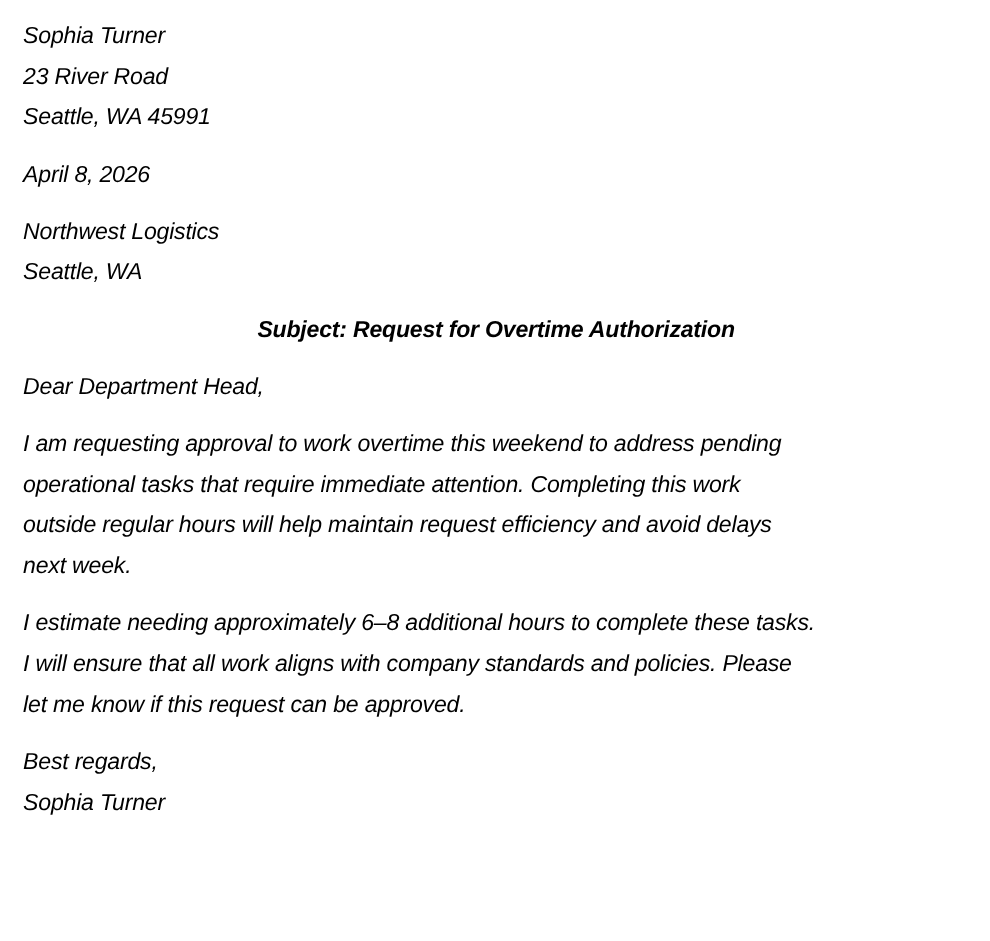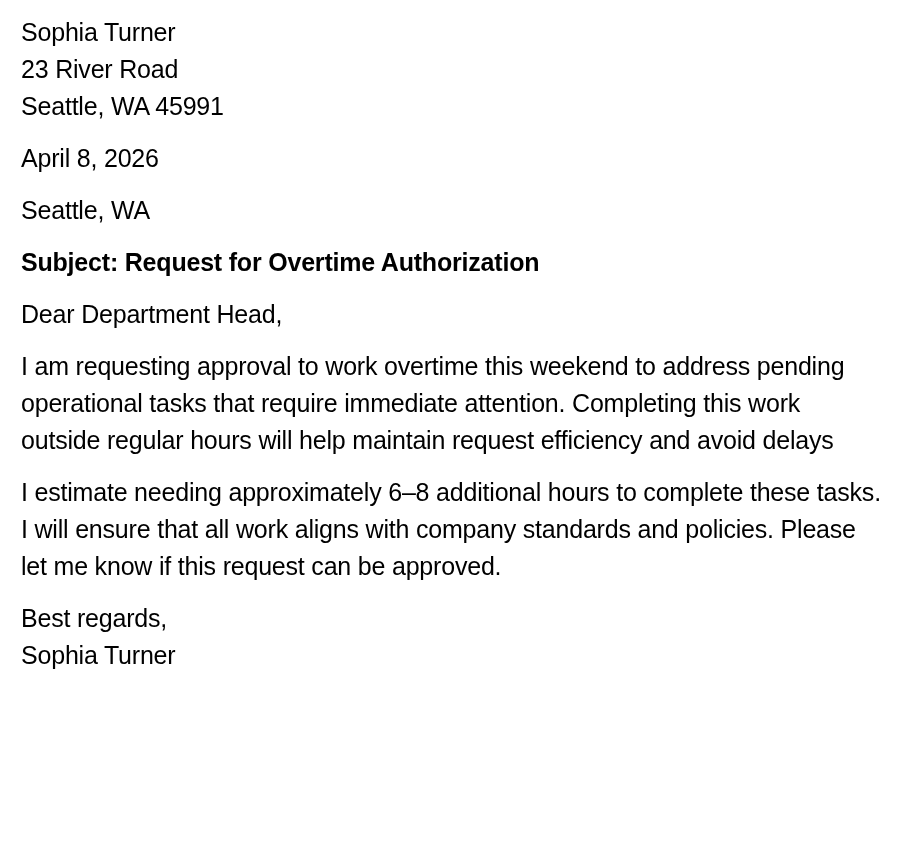--- a/index.html
+++ b/index.html
@@ -19,61 +19,65 @@
       position: absolute;
       left: 21px;
       top: 14px;
       width: 860px;
     }
     .block {
       margin: 0 0 15px 0;
     }
     .line {
       display: block;
-      font-size: 25px;
+      font-size: 21px;
       line-height: 37px;
       height: 37px;
       white-space: nowrap;
       letter-spacing: -0.2px;
+      font-style: italic;
     }
     .bold {
       font-weight: bold;
+      text-align: center;
     }
   </style>
 </head>
 <body>
 
 <div class="page">
 
   <div class="block">
     <span class="line">Sophia Turner</span>
     <span class="line">23 River Road</span>
     <span class="line">Seattle, WA 45991</span>
   </div>
 
   <div class="block">
     <span class="line">April 8, 2026</span>
   </div>
 
   <div class="block">
+    <span class="line">Northwest Logistics</span>
     <span class="line">Seattle, WA</span>
   </div>
 
   <div class="block">
     <span class="line bold">Subject: Request for Overtime Authorization</span>
   </div>
 
   <div class="block">
     <span class="line">Dear Department Head,</span>
   </div>
 
   <div class="block">
     <span class="line">I am requesting approval to work overtime this weekend to address pending</span>
     <span class="line">operational tasks that require immediate attention. Completing this work</span>
     <span class="line">outside regular hours will help maintain request efficiency and avoid delays</span>
+    <span class="line">next week.</span>
   </div>
 
   <div class="block">
     <span class="line">I estimate needing approximately 6–8 additional hours to complete these tasks.</span>
     <span class="line">I will ensure that all work aligns with company standards and policies. Please</span>
     <span class="line">let me know if this request can be approved.</span>
   </div>
 
 
   <div class="block">

